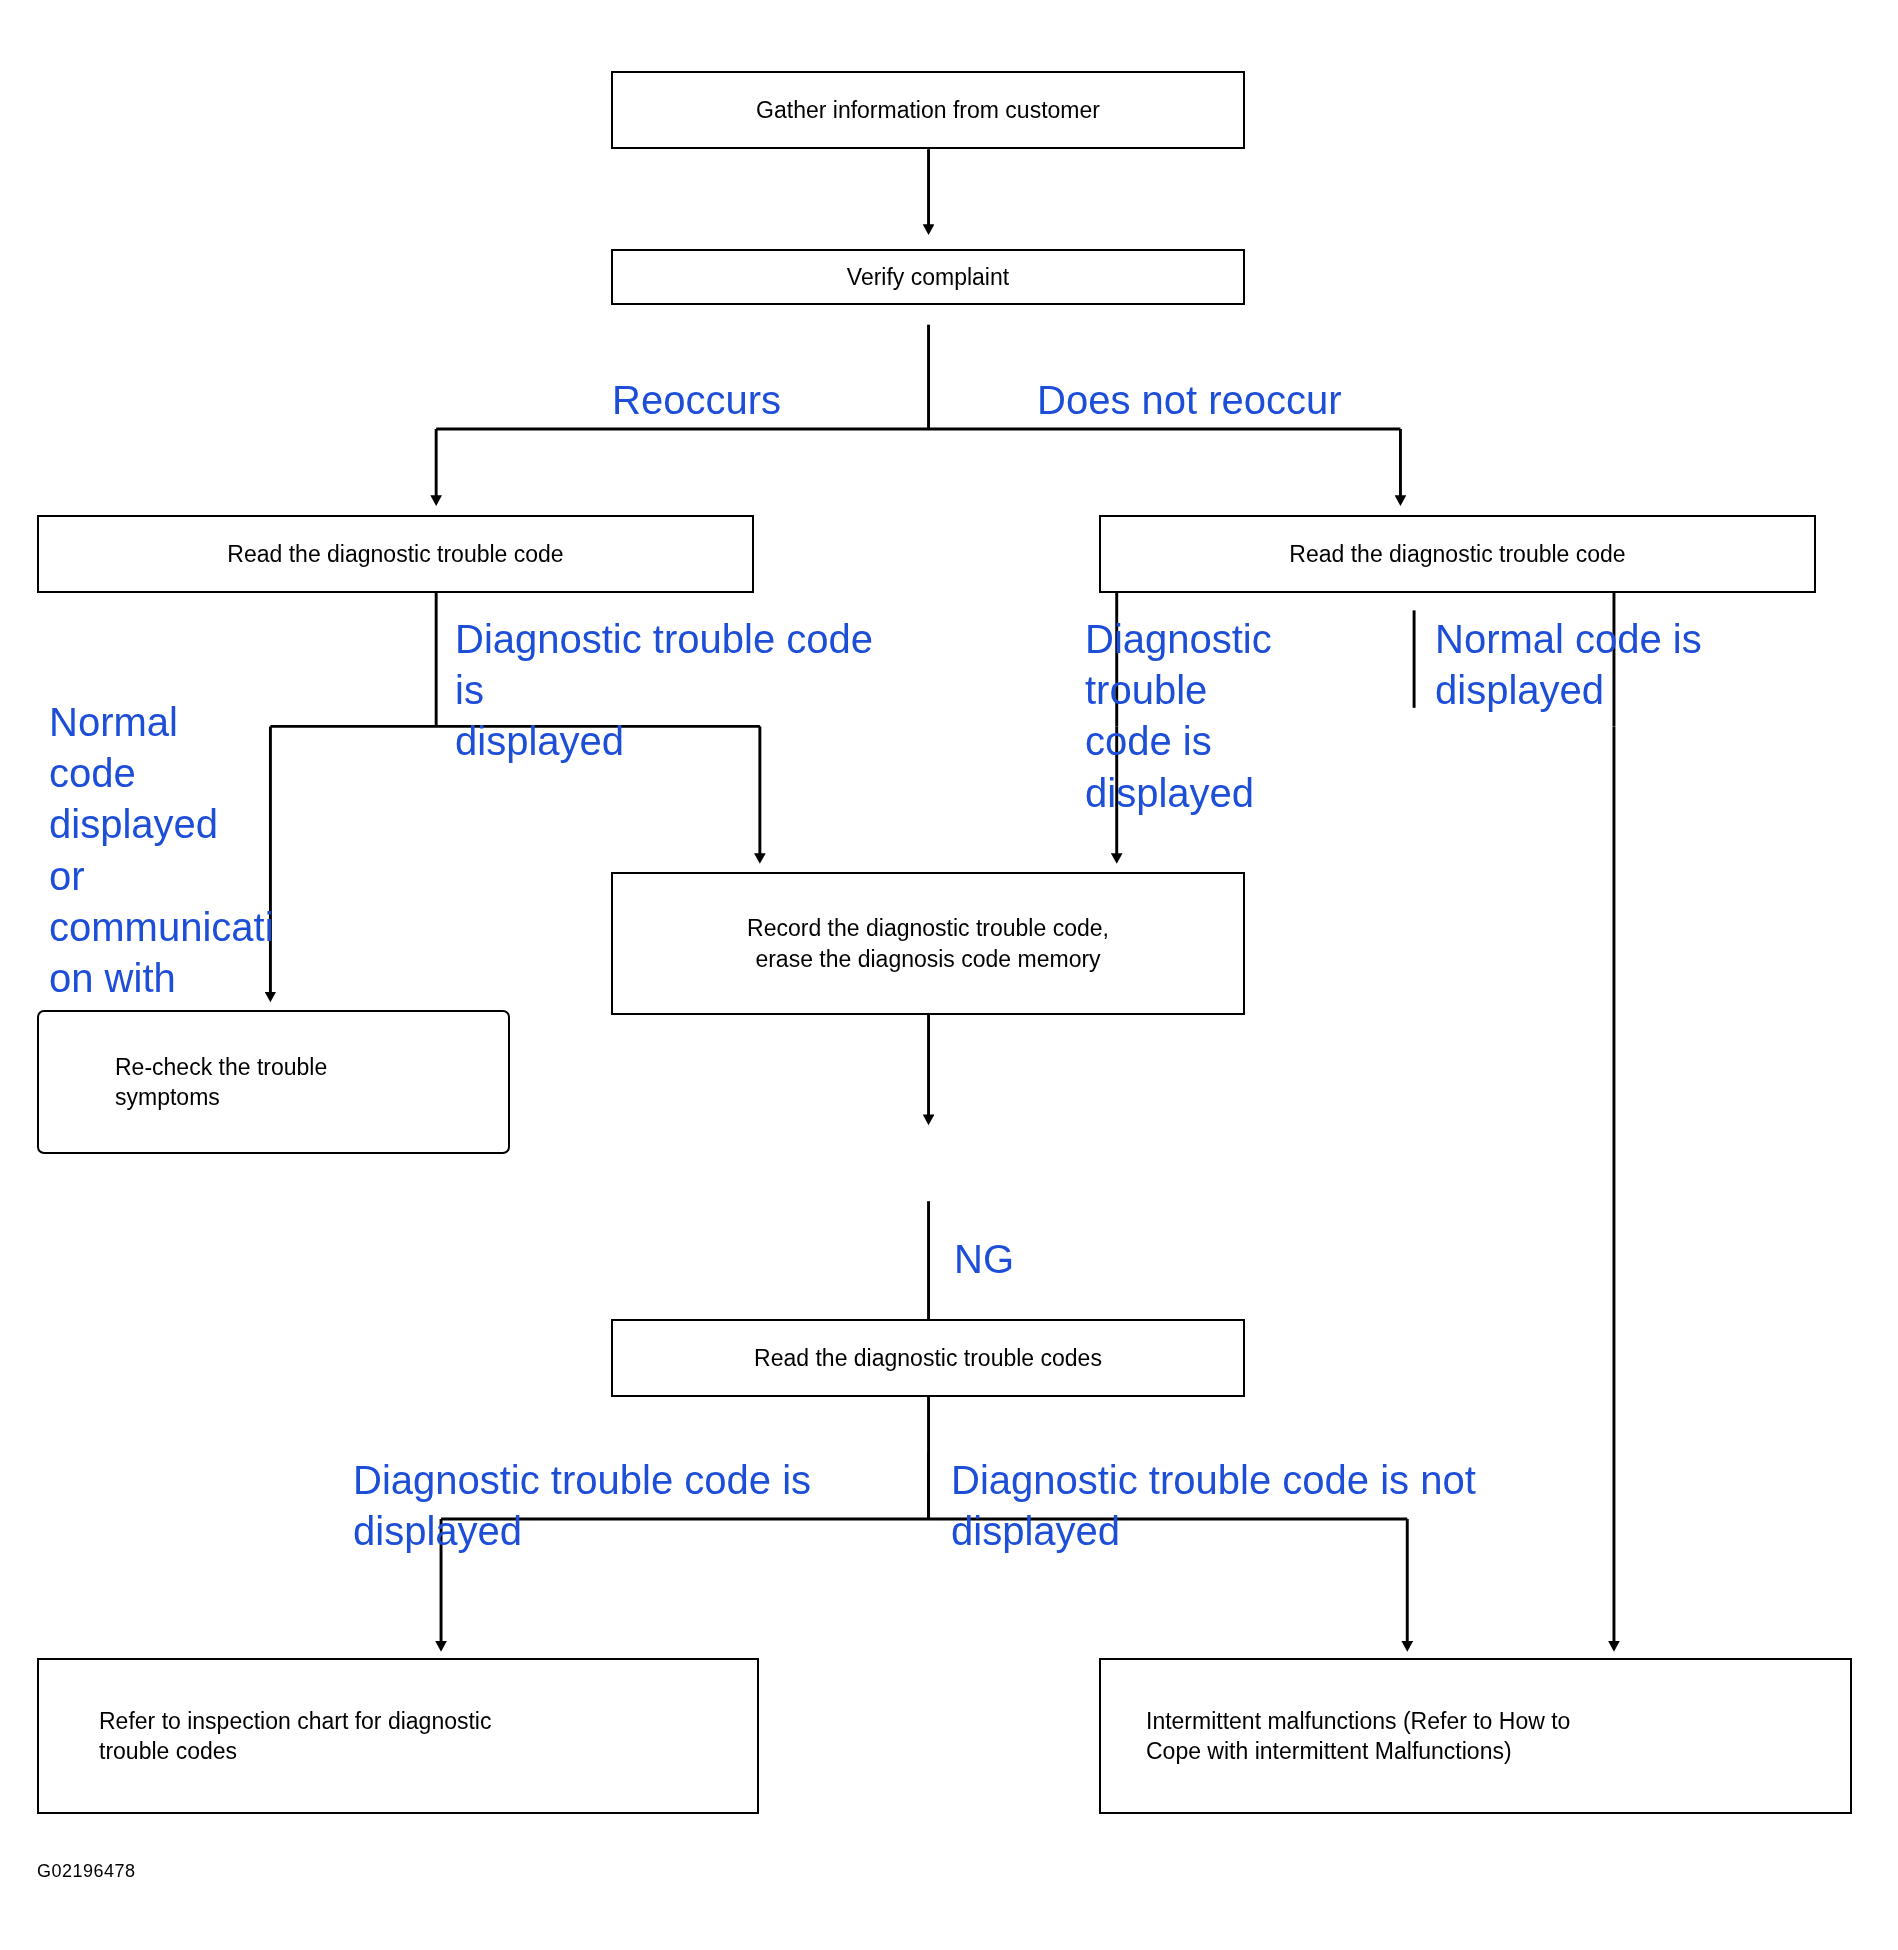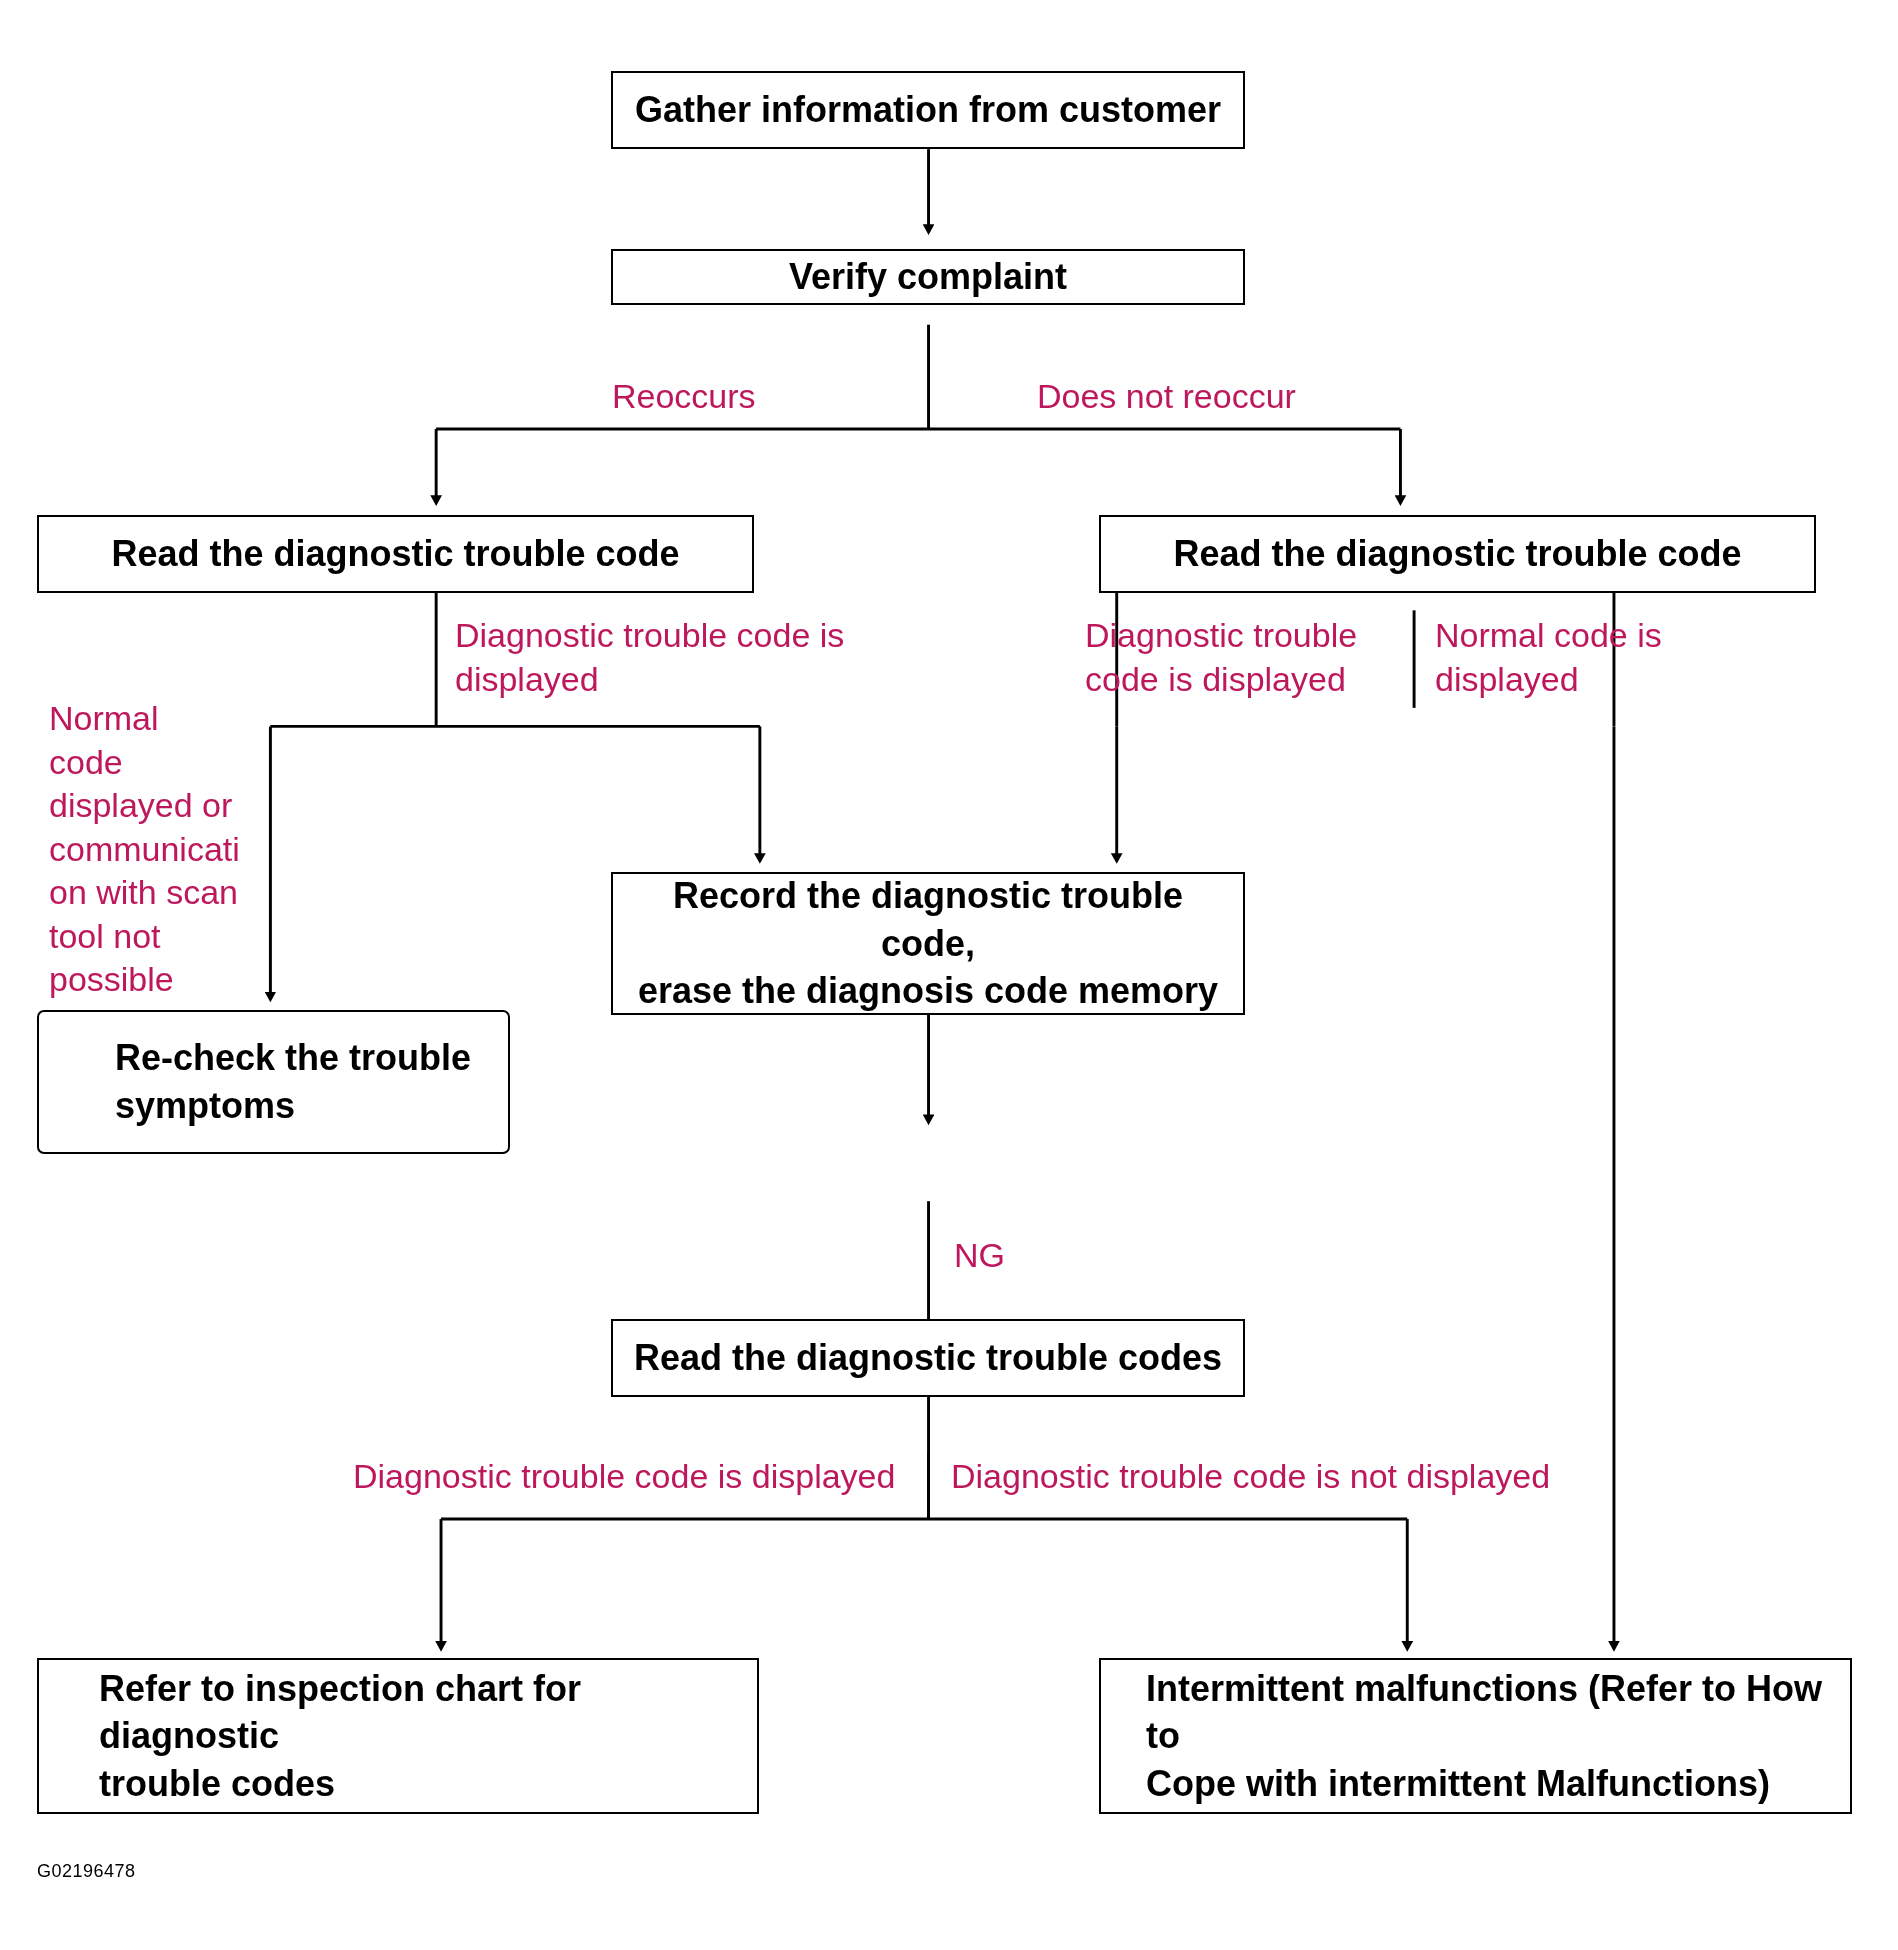--- a/index.html
+++ b/index.html
@@ -20,36 +20,35 @@
   }
   .node {
     position: absolute;
     box-sizing: border-box;
     border: 2.9px solid #000000;
     background: #ffffff;
     display: flex;
     align-items: center;
     justify-content: center;
     text-align: center;
-    font-size: 36px;
+    font-size: 23px;
     line-height: 1.32;
     padding: 5.9px 13.7px;
     white-space: pre-line;
-    font-weight: bold;
   }
   .node.left-align {
     justify-content: flex-start;
     text-align: left;
   }
   .edge-label {
     position: absolute;
-    font-size: 34px;
+    font-size: 40px;
     line-height: 1.28;
     white-space: pre-line;
-    color: #be185d;
+    color: #1d4ed8;
   }
   .caption {
     position: absolute;
     font-size: 18px;
     letter-spacing: 0.5px;
     color: #000000;
   }
   svg.wires {
     position: absolute;
     left: 0;

